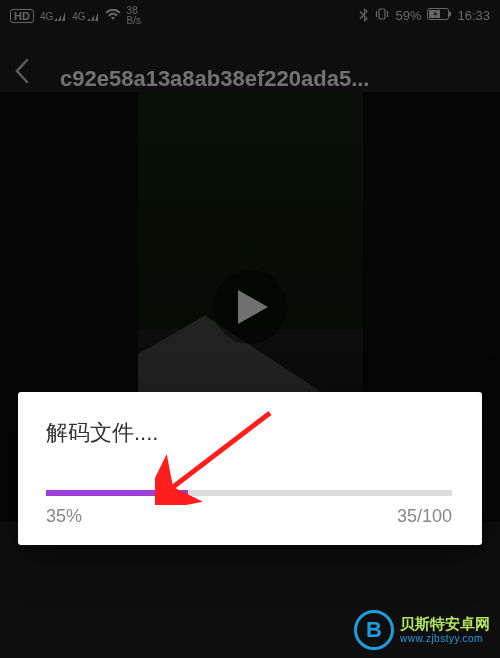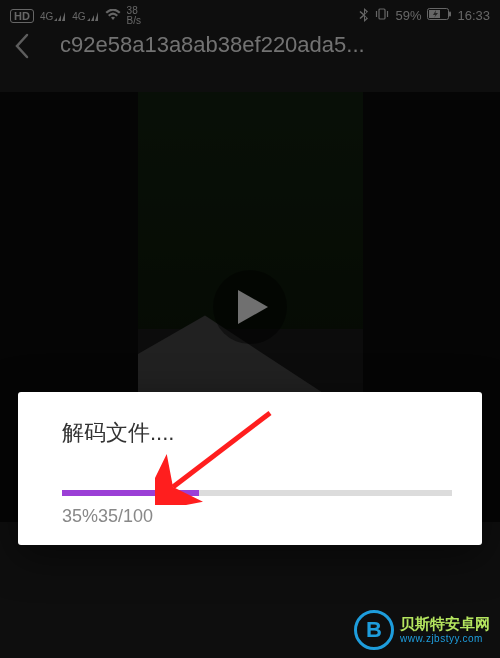--- a/index.html
+++ b/index.html
@@ -27,24 +27,25 @@
     border: 1px solid #bbb;
     border-radius: 3px;
     padding: 0 3px;
     font-size: 11px;
     font-weight: bold;
   }
   .sig-group { display: flex; gap: 1px; font-size: 10px; }
   .speed { font-size: 10px; line-height: 10px; text-align: left; }
   .topbar {
     display: flex;
-    align-items: flex-start;
+    align-items: flex-end;
     height: 60px;
     padding: 0 12px;
     color: #ccc;
+    font-weight: bold;
   }
   .back { width: 40px; font-size: 28px; color: #aaa; }
   .title {
     font-size: 22px;
     color: #d0d0d0;
     white-space: nowrap;
     overflow: hidden;
     text-overflow: ellipsis;
     flex: 1;
     padding-left: 8px;
@@ -91,41 +92,42 @@
     background: rgba(0,0,0,0.45);
     z-index: 5;
   }
   .dialog {
     position: absolute;
     left: 18px; right: 18px;
     top: 392px;
     background: #fff;
     border-radius: 3px;
     box-shadow: 0 10px 40px rgba(0,0,0,0.5);
-    padding: 26px 30px 18px 44px;
+    padding: 26px 30px 18px 28px;
     z-index: 10;
   }
   .dialog-title {
     font-size: 22px;
     color: #333;
     margin-bottom: 42px;
   }
   .progress-track {
     width: 100%;
     height: 6px;
     background: #dcdcdc;
     position: relative;
   }
   .progress-fill {
     position: absolute;
     left: 0; top: 0; bottom: 0;
     background: #9b3fd6;
   }
   .progress-row {
     display: flex;
+    justify-content: space-between;
     margin-top: 10px;
     font-size: 18px;
     color: #888;
   }
   .dialog-actions {
     display: flex;
     justify-content: flex-end;
     margin-top: 40px;
   }
   .cancel-btn {

